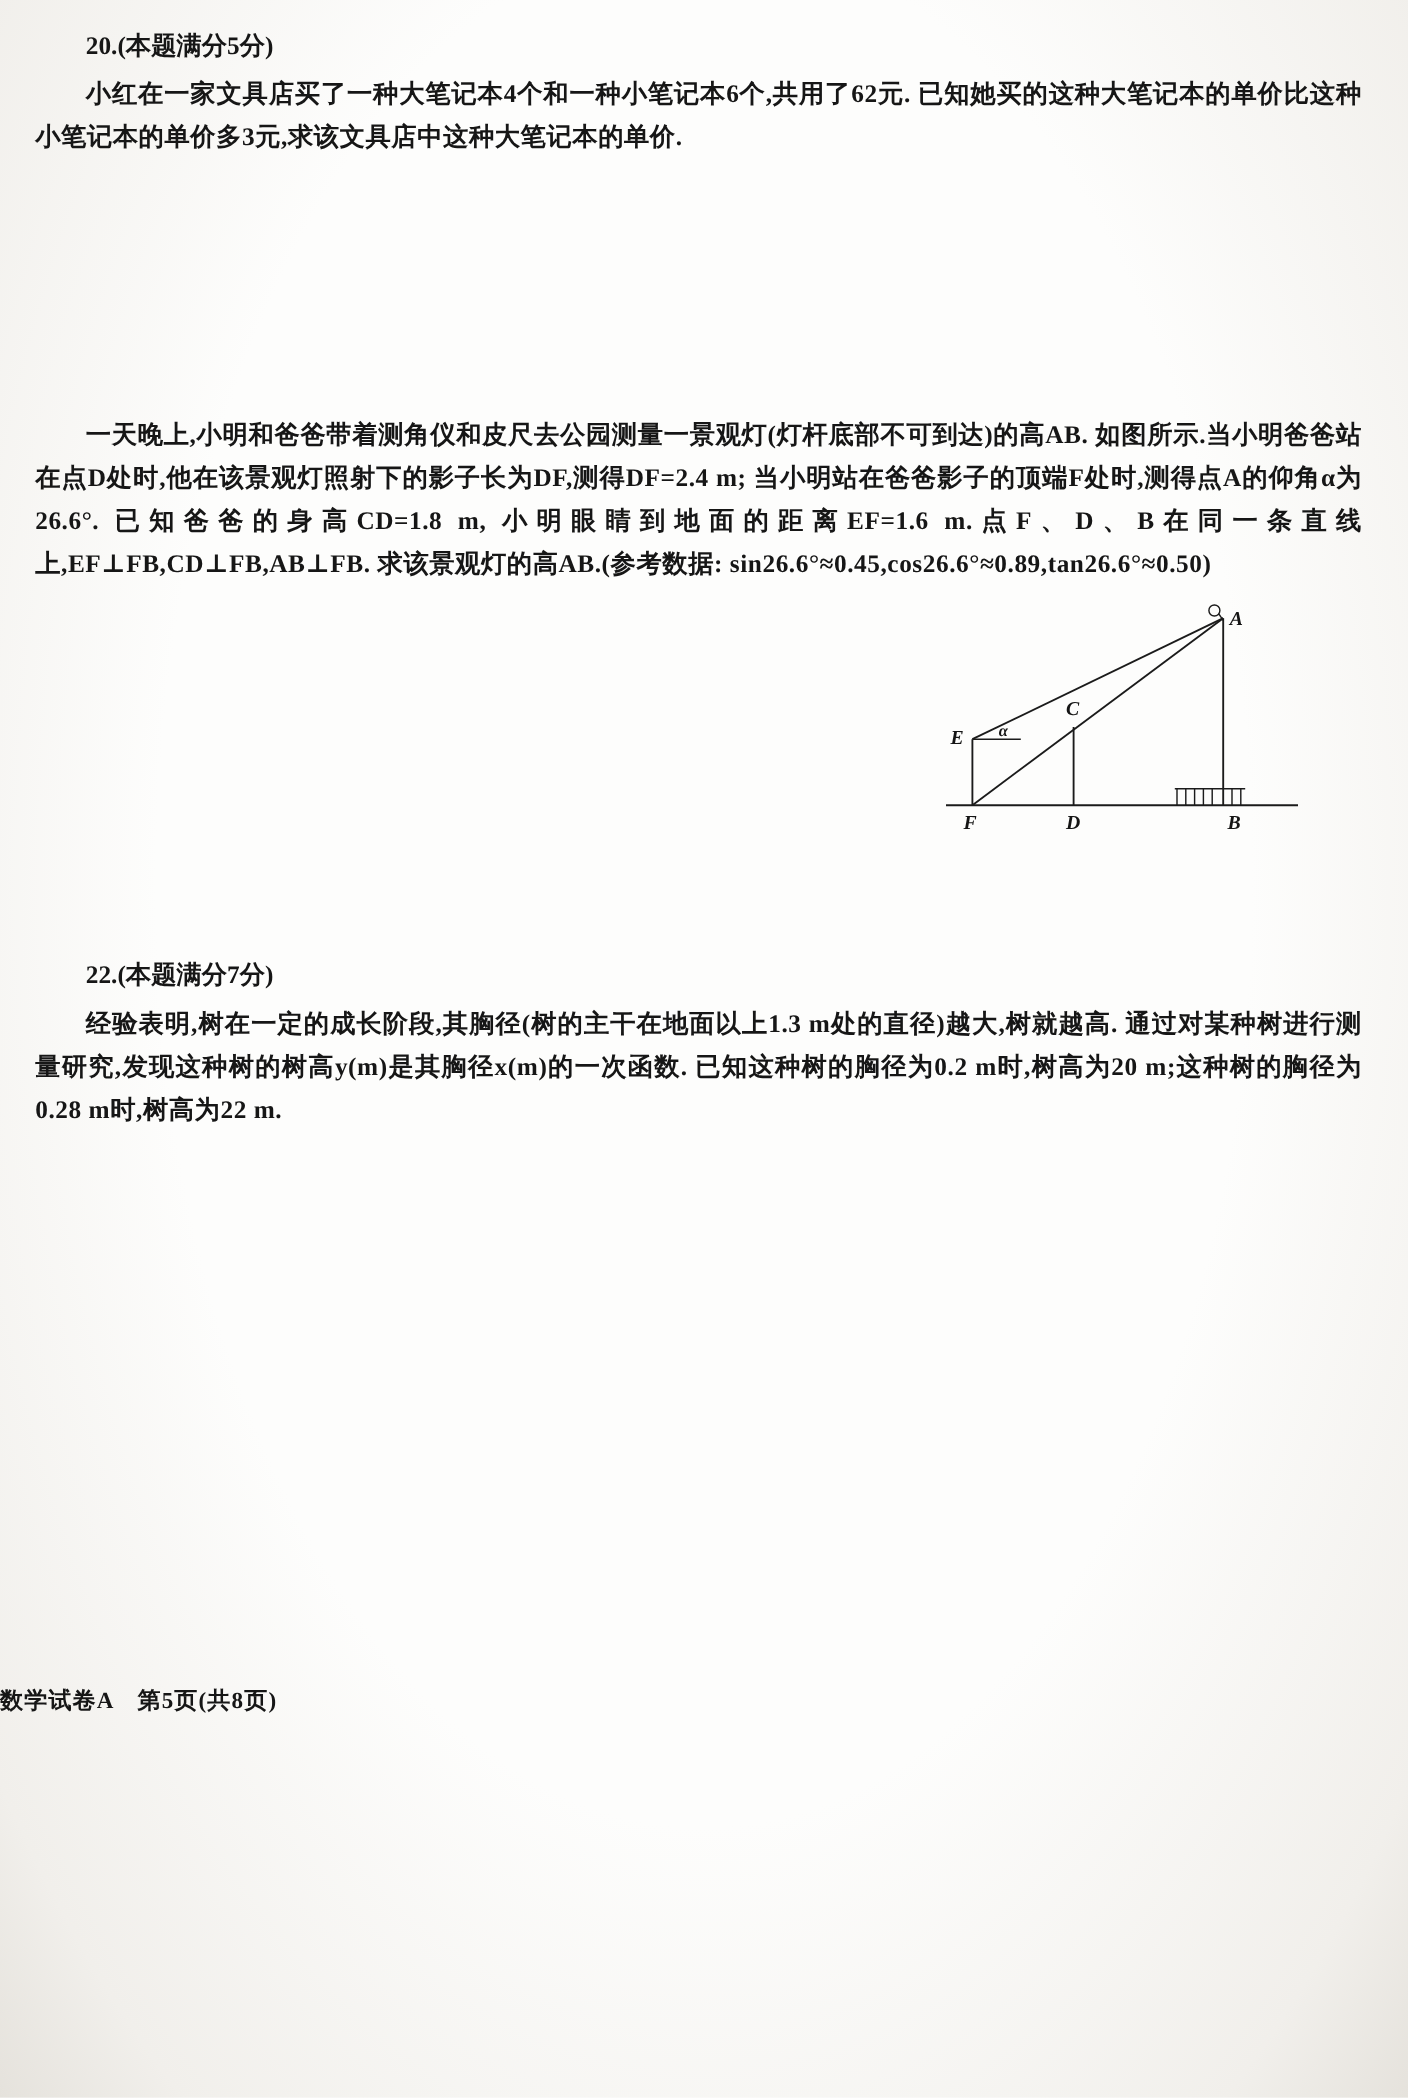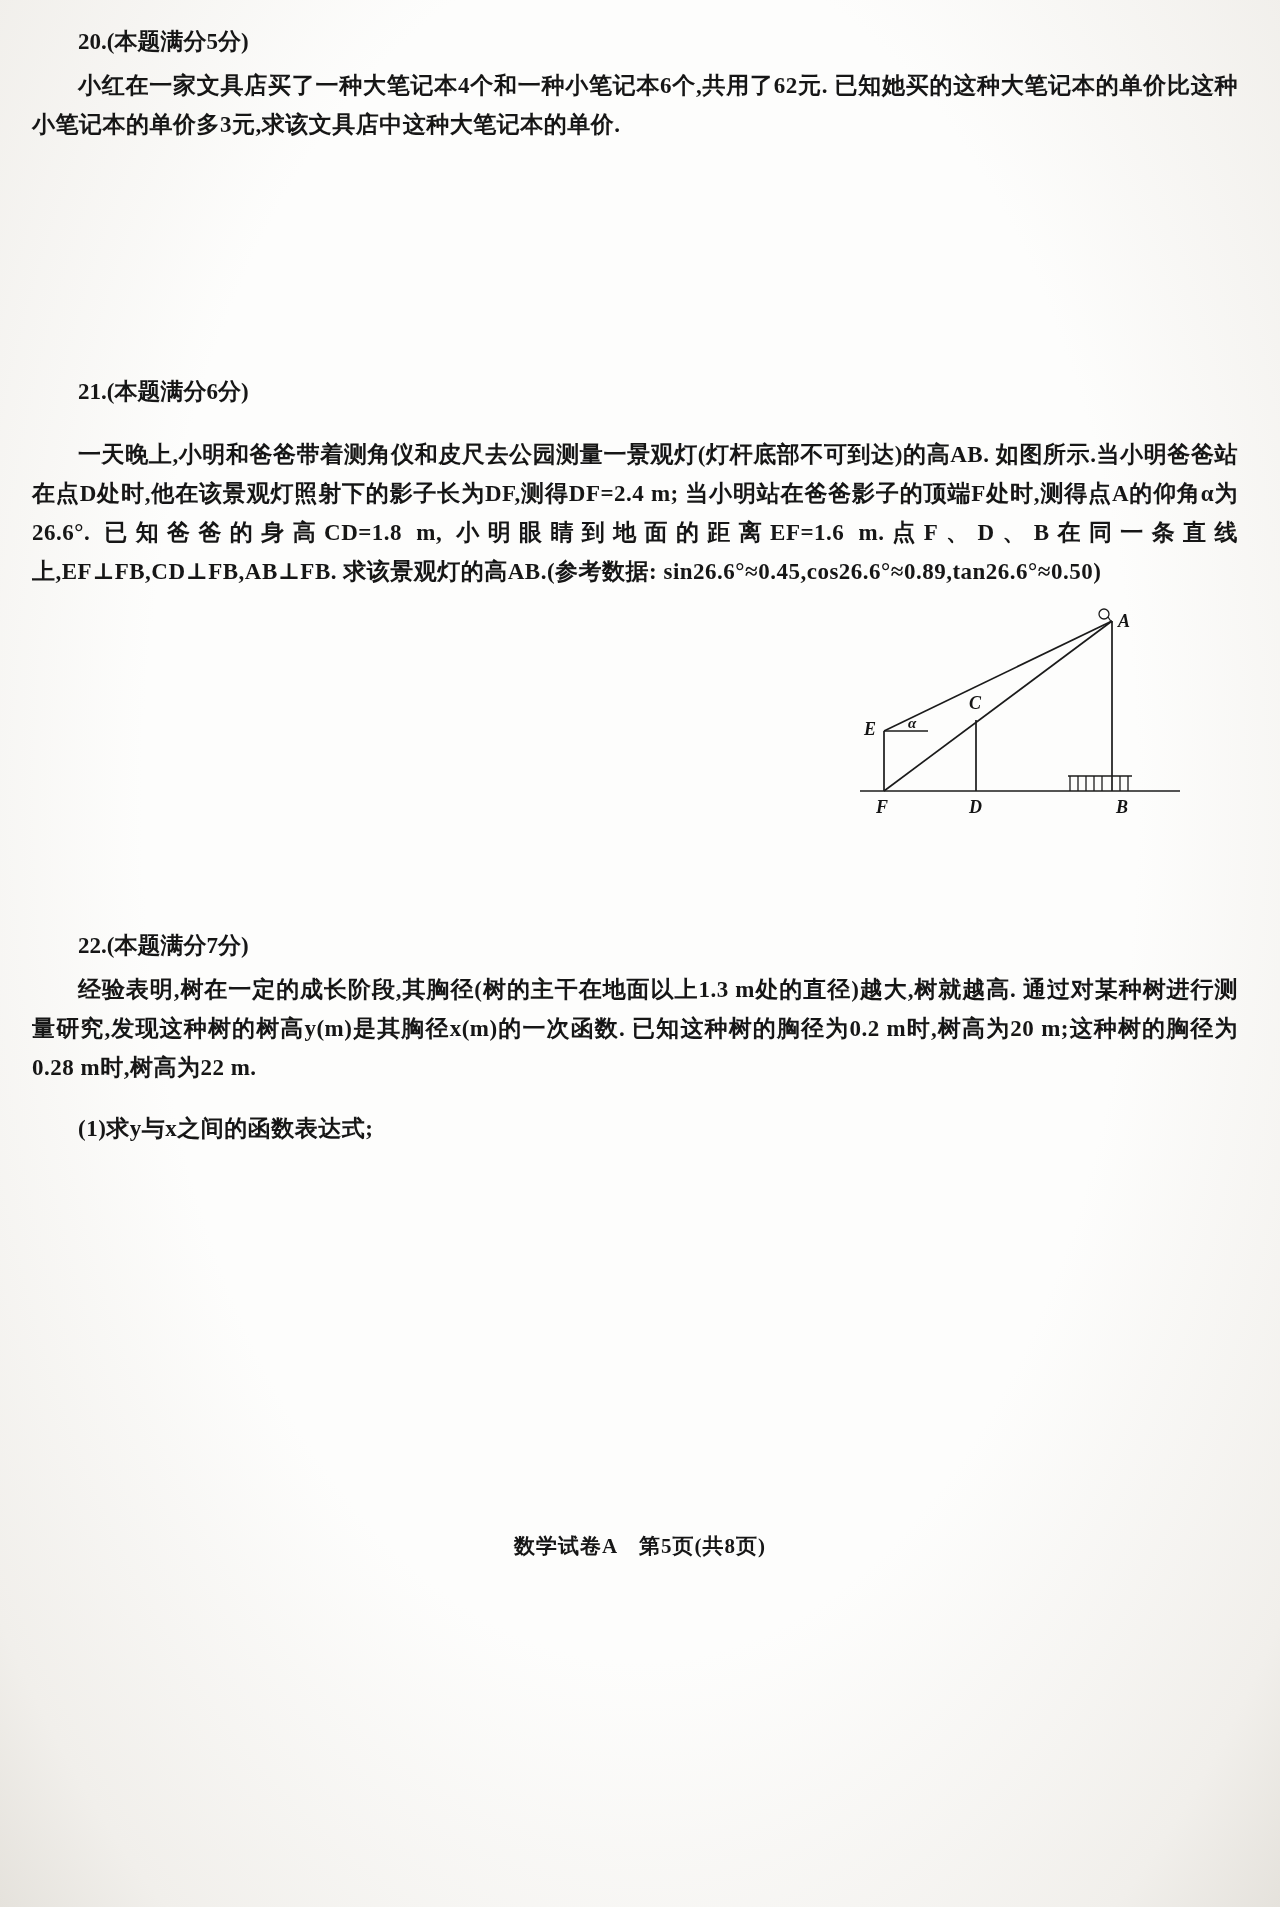--- a/index.html
+++ b/index.html
@@ -28,21 +28,21 @@
   .fig-caption{
     font-size:22px;margin-top:0;font-weight:700;letter-spacing:1px;
   }
   .q22{margin-top:94px;}
   .sub-item{
     font-size:23px;line-height:44px;margin:0;text-indent:2em;letter-spacing:0.5px;
   }
   .q22 .para{margin-bottom:20px;}
   .page-footer{
     position:absolute;top:1532px;left:0;width:100%;
-    text-align:center;font-size:21px;font-weight:700;letter-spacing:1px;
+    font-size:21px;font-weight:700;letter-spacing:1px;
   }
   .diag-line{stroke:#1b1b1b;stroke-width:1.7;fill:none;}
   .diag-thin{stroke:#1b1b1b;stroke-width:1.3;fill:none;}
   .pt-label{
     font-family:"Liberation Serif","DejaVu Serif",serif;
     font-style:italic;font-size:18px;fill:#141414;font-weight:600;
   }
   .alpha-label{
     font-family:"Liberation Serif","DejaVu Serif",serif;
     font-style:italic;font-size:15px;fill:#141414;font-weight:600;
@@ -52,21 +52,20 @@
 <body>
 
 <div class="sheet">
 
   <section class="q20">
     <p class="q-heading">20.(本题满分5分)</p>
     <p class="para">小红在一家文具店买了一种大笔记本4个和一种小笔记本6个,共用了62元. 已知她买的这种大笔记本的单价比这种小笔记本的单价多3元,求该文具店中这种大笔记本的单价.</p>
   </section>
 
   <section class="q21">
-    <p class="q-heading">21.(本题满分6分)</p>
     <p class="para">一天晚上,小明和爸爸带着测角仪和皮尺去公园测量一景观灯(灯杆底部不可到达)的高AB. 如图所示.当小明爸爸站在点D处时,他在该景观灯照射下的影子长为DF,测得DF=2.4 m; 当小明站在爸爸影子的顶端F处时,测得点A的仰角α为26.6°. 已知爸爸的身高CD=1.8 m, 小明眼睛到地面的距离EF=1.6 m.点F、D、B在同一条直线上,EF⊥FB,CD⊥FB,AB⊥FB. 求该景观灯的高AB.(参考数据: sin26.6°≈0.45,cos26.6°≈0.89,tan26.6°≈0.50)</p>
 
     <figure class="fig" style="margin-top:10px;">
       <svg width="350" height="235" viewBox="0 0 350 235" aria-hidden="true">
 
         <line class="diag-line" x1="10" y1="190" x2="330" y2="190"></line>
 
         <line class="diag-line" x1="262" y1="20" x2="262" y2="190"></line>
 
         <circle class="diag-thin" cx="254" cy="13" r="5"></circle>
@@ -100,20 +99,19 @@
         <text class="pt-label" x="26" y="212">F</text>
         <text class="pt-label" x="119" y="212">D</text>
         <text class="pt-label" x="266" y="212">B</text>
       </svg>
     </figure>
   </section>
 
   <section class="q22">
     <p class="q-heading">22.(本题满分7分)</p>
     <p class="para">经验表明,树在一定的成长阶段,其胸径(树的主干在地面以上1.3 m处的直径)越大,树就越高. 通过对某种树进行测量研究,发现这种树的树高y(m)是其胸径x(m)的一次函数. 已知这种树的胸径为0.2 m时,树高为20 m;这种树的胸径为0.28 m时,树高为22 m.</p>
-    <p class="sub-item">(1)求y与x之间的函数表达式;</p>
   </section>
 
 </div>
 
 <div class="page-footer">
   <span>数学试卷A　第5页(共8页)</span>
 </div>
 
 </body></html>

